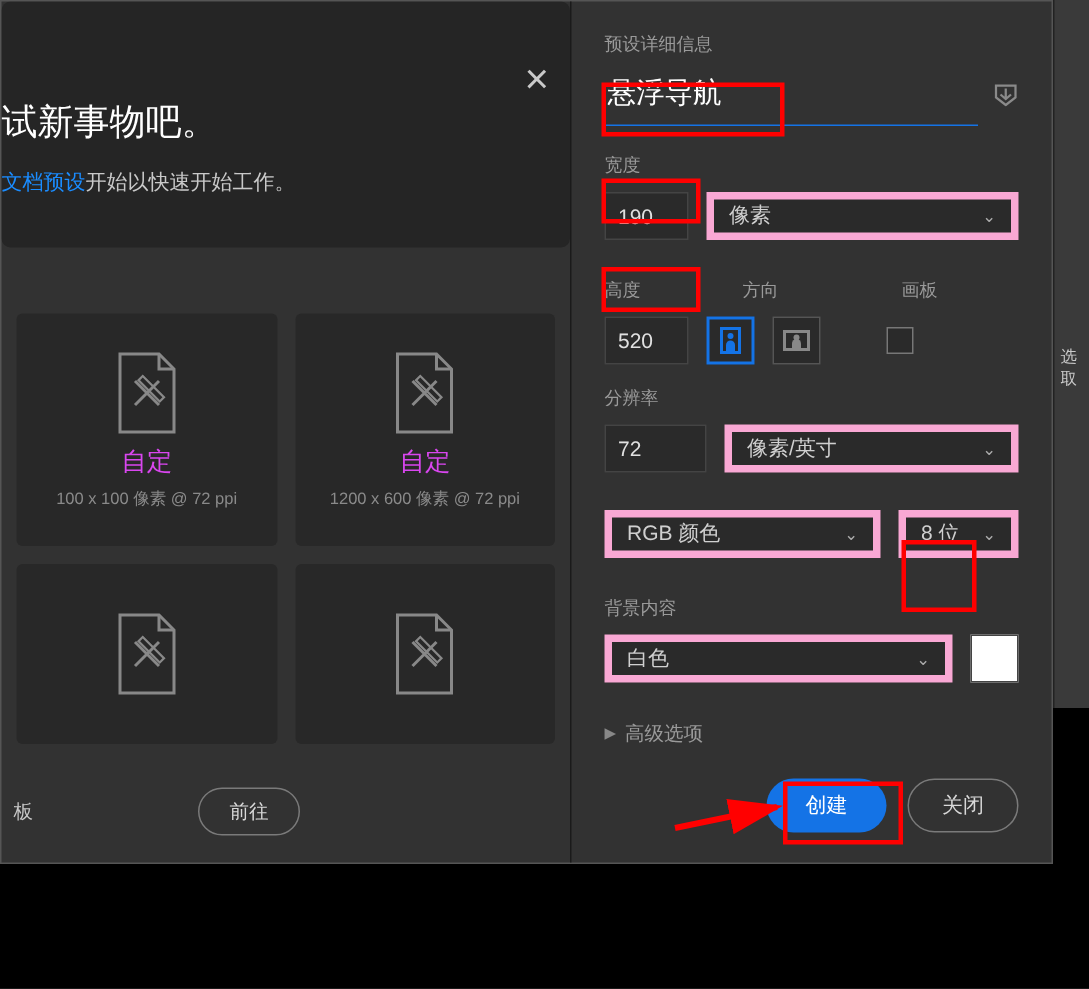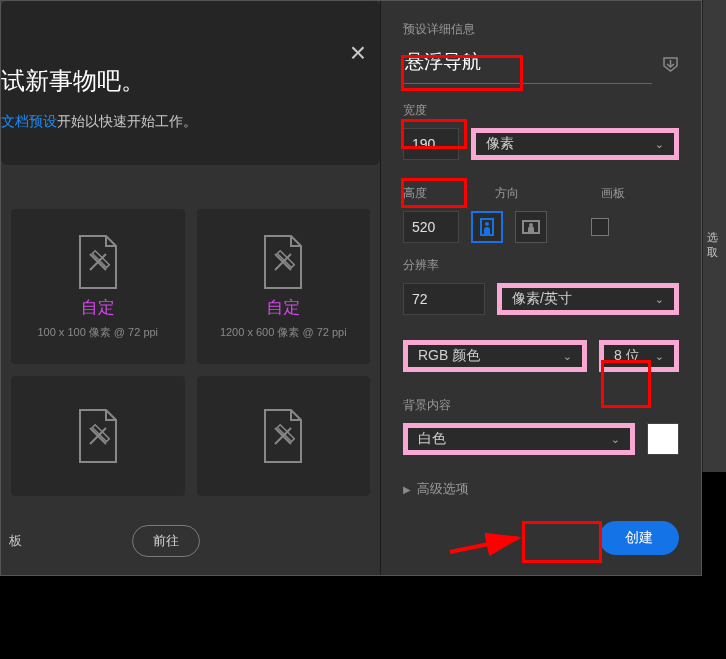--- a/index.html
+++ b/index.html
@@ -52,21 +52,21 @@
   .name-input {
     flex:1; background: transparent; border: none; border-bottom: 1px solid #1473e6;
     color: #fff; font-size: 19px; padding: 4px 2px 10px 2px; outline:none;
   }
   .save-icon { color:#8a8a8a; font-size:15px; cursor:pointer; }
   .row { display:flex; align-items:center; gap:12px; margin-bottom: 25px; }
   .num-field {
     width: 56px; height: 32px; background:#2a2a2a; border:1px solid #444;
     color:#e0e0e0; font-size:14px; padding: 0 8px; display:flex; align-items:center;
   }
-  .num-field.wide { width: 82px; }
+  .num-field.wide { width: 68px; }
   .select {
     flex:1; height:32px; background:#2a2a2a; border:5px solid #f9a8d4;
     color:#d0d0d0; font-size:14px; padding: 0 10px; display:flex;
     align-items:center; justify-content:space-between; cursor:pointer;
   }
   .select.small { flex:0 0 80px; }
   .chev { color:#aaa; font-size:11px; }
   .col-labels { display:flex; gap: 36px; font-size:12px; color:#9a9a9a; }
   .orient-row { display:flex; align-items:center; gap:12px; margin-bottom:14px;}
   .orient-box {
@@ -252,20 +252,21 @@
       <div class="swatch"></div>
     </div>
 
     <div class="adv">
       <span class="tri">▶</span>
       <span>高级选项</span>
     </div>
 
     <div class="foot">
       <button class="btn-primary">创建</button>
+      <button class="btn-secondary">关闭</button>
     </div>
   </div>
 </div>
 
 <div class="rstrip">
   <span>选取</span>
 </div>
 
 <div class="hl" style="left:401px; top:55px;  width:122px; height:36px;"></div>
 <div class="hl" style="left:401px; top:119px; width:66px;  height:30px;"></div>

